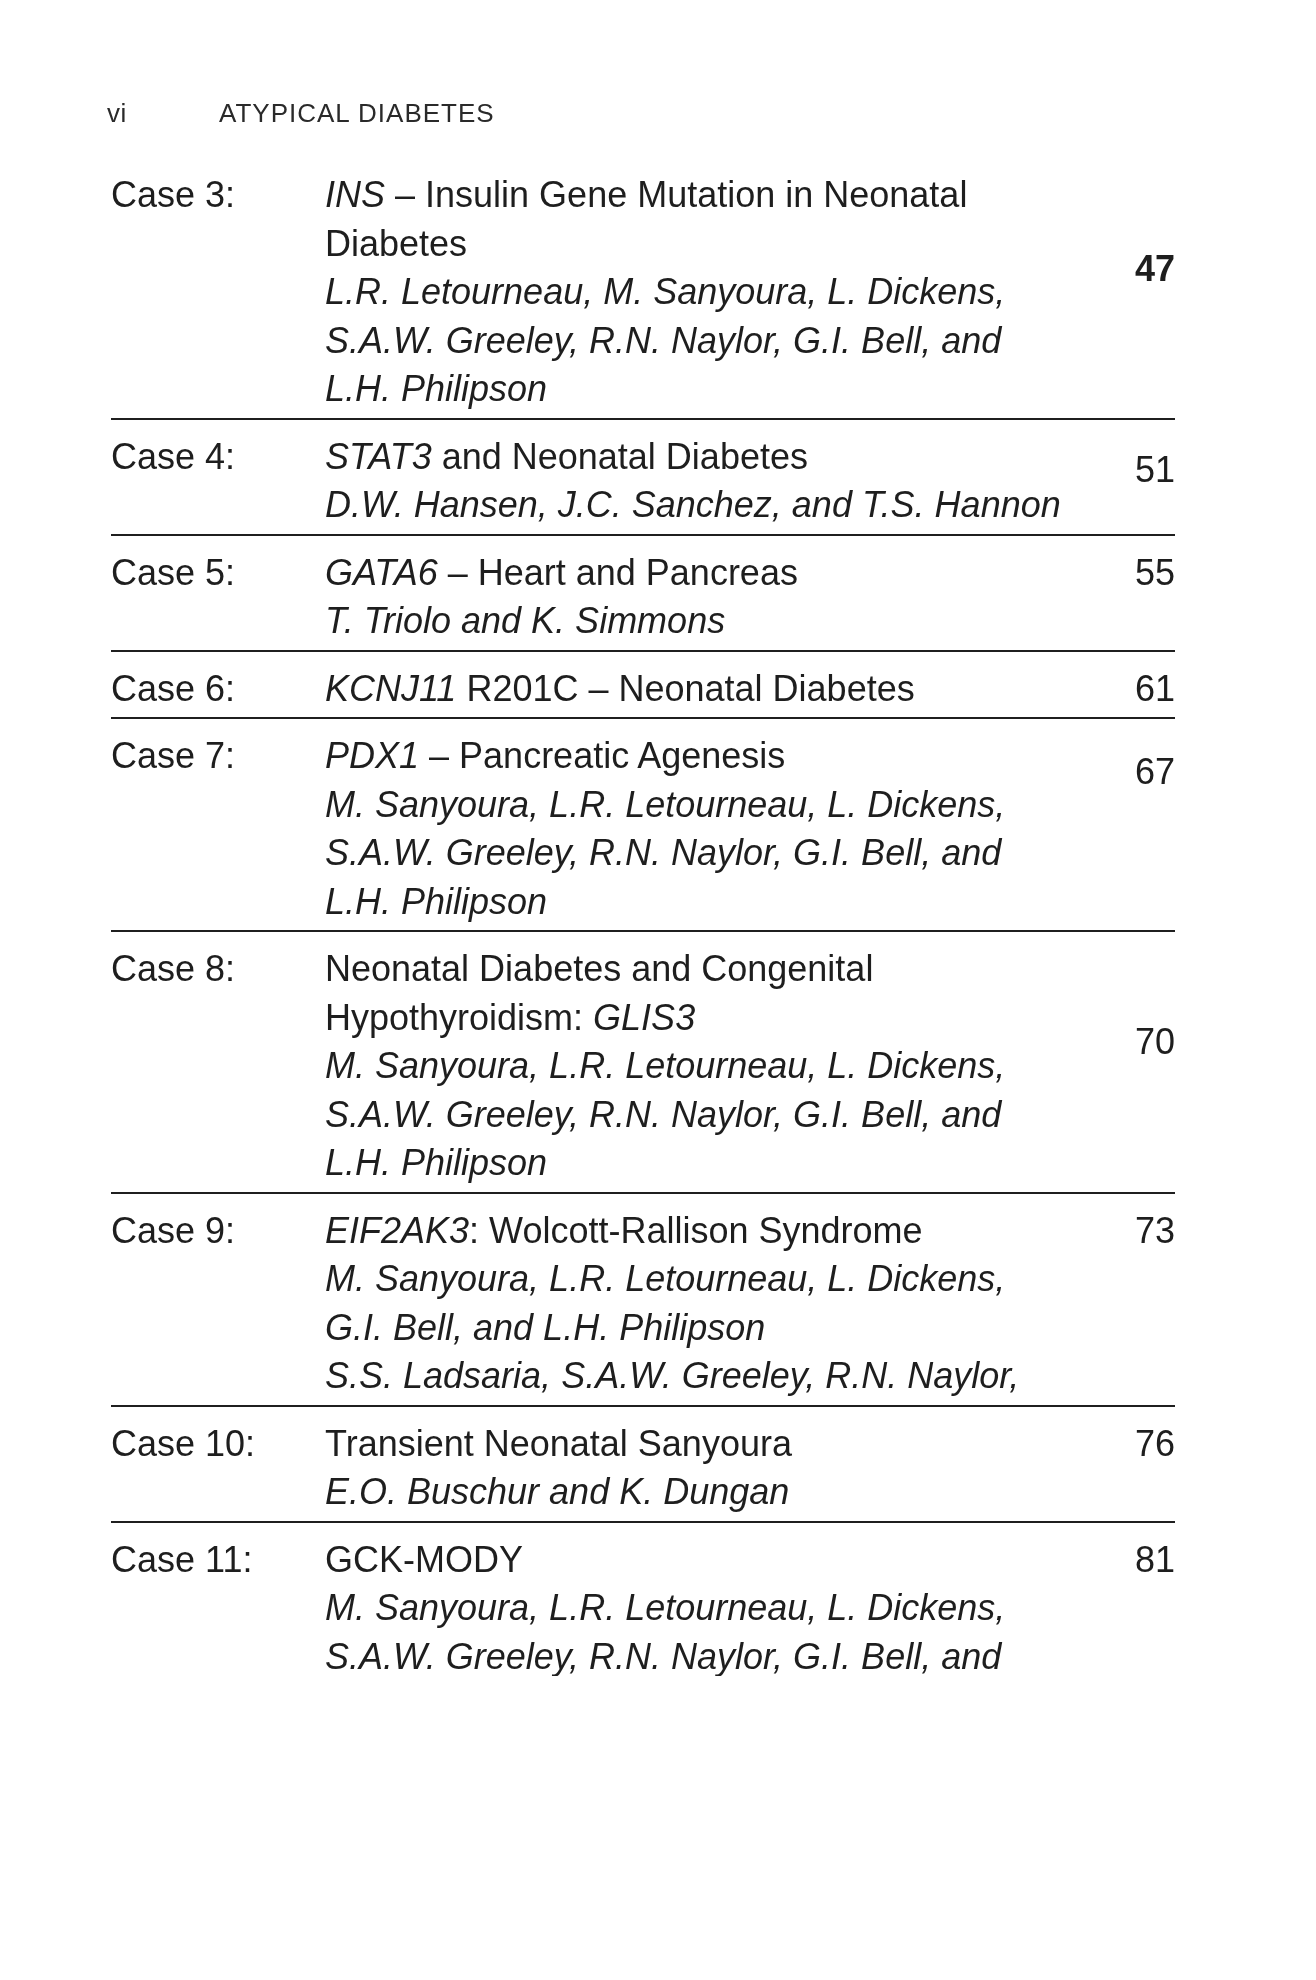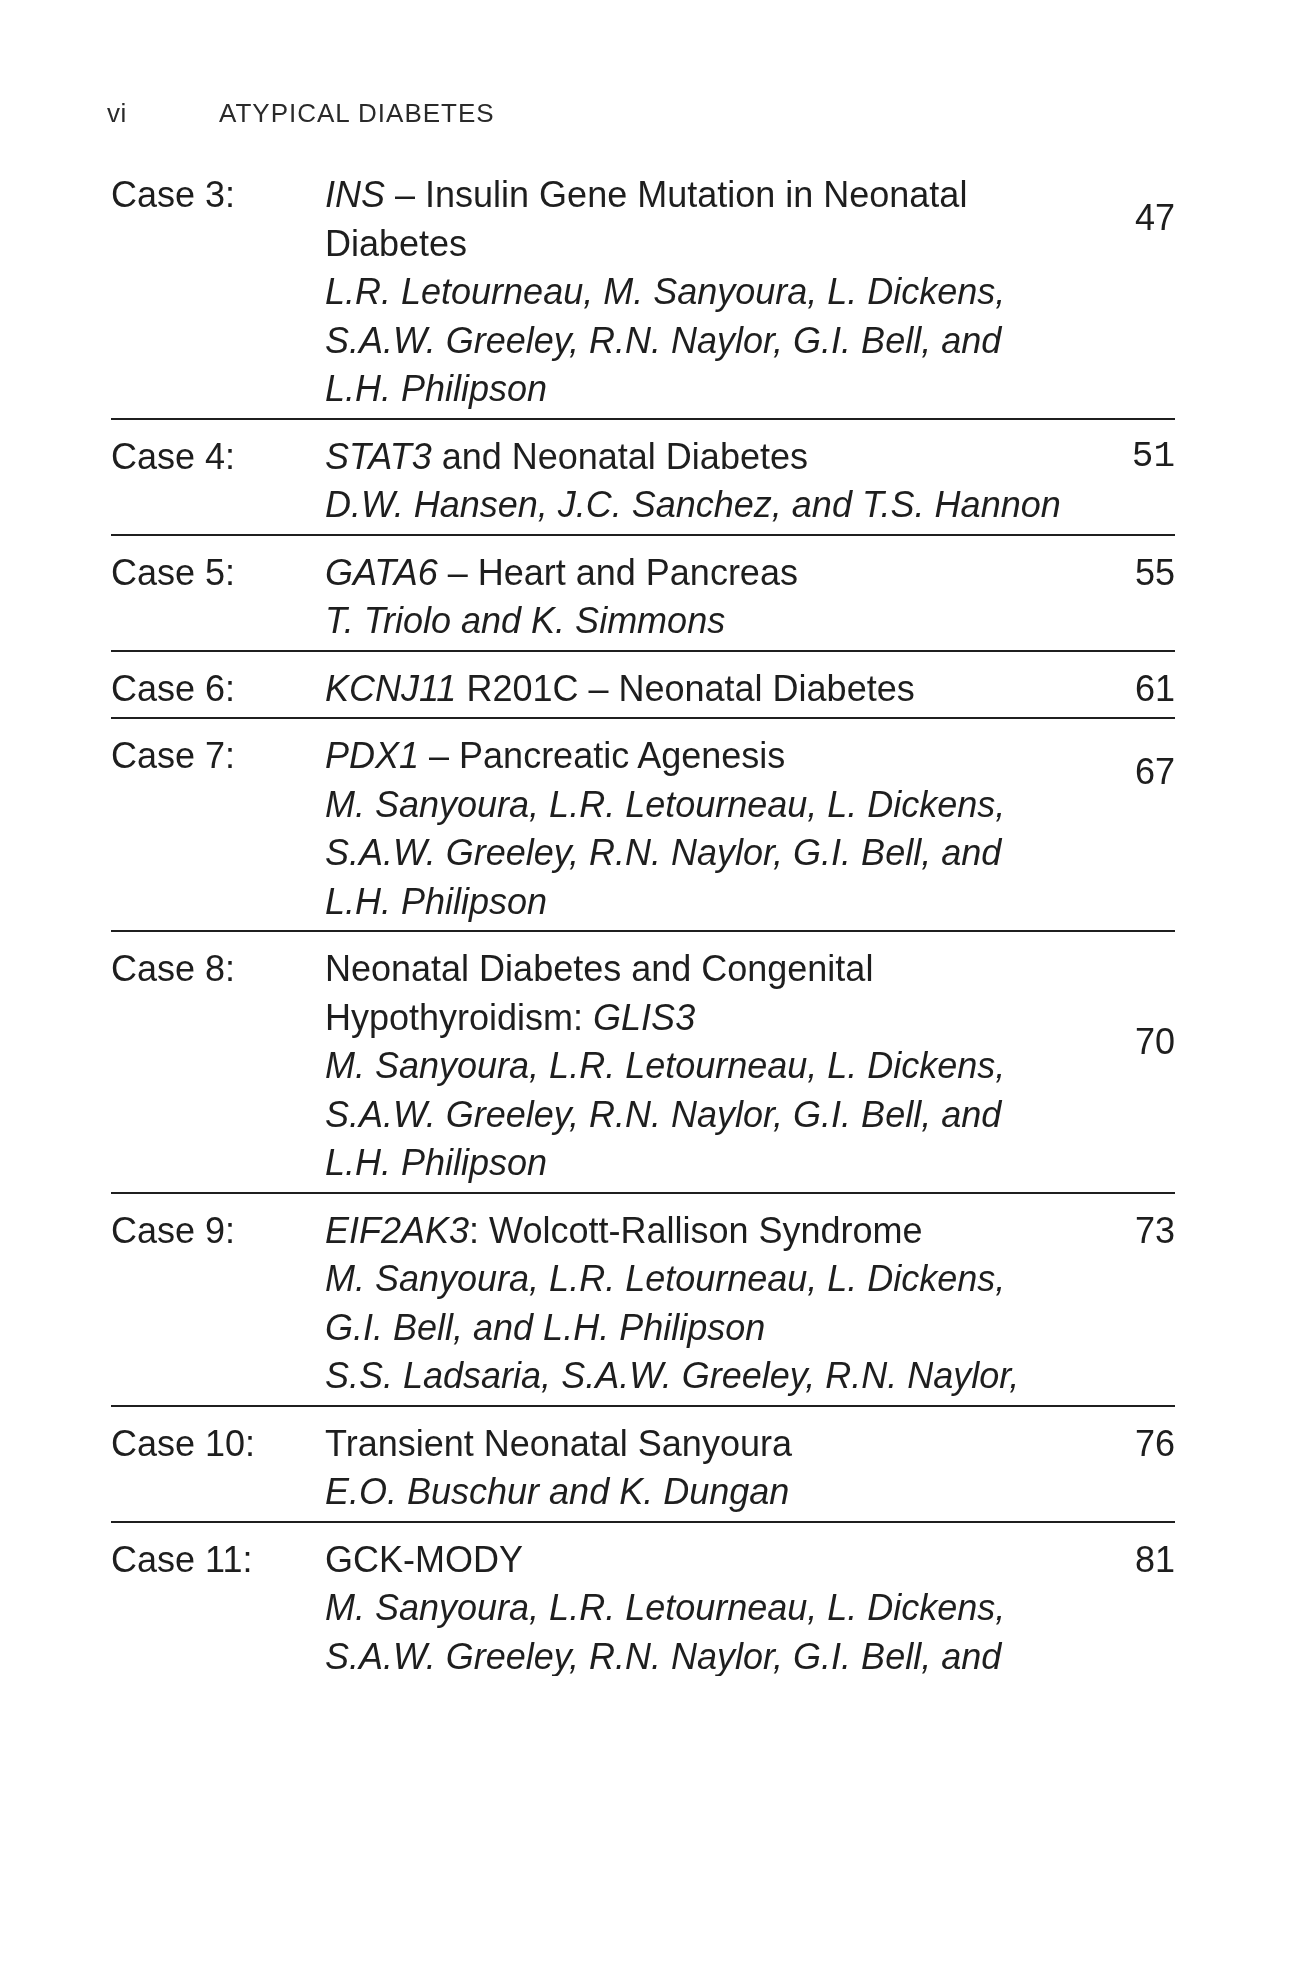--- a/index.html
+++ b/index.html
@@ -78,30 +78,30 @@
   <div class="toc-list">
     <div class="toc-entry">
       <div class="col-label">Case 3:</div>
       <div class="col-main">
           <div class="title-line"><span class="gene">INS</span><span> – Insulin Gene Mutation in Neonatal</span></div>
           <div class="title-line"><span>Diabetes</span></div>
           <div class="author-line">L.R. Letourneau, M. Sanyoura, L. Dickens,</div>
           <div class="author-line">S.A.W. Greeley, R.N. Naylor, G.I. Bell, and</div>
           <div class="author-line">L.H. Philipson</div>
         </div>
-      <div class="col-page" style="margin-top: 23px;">47</div>
+      <div class="col-page" style="margin-top: 74px; font-weight: bold;">47</div>
     </div>
 
     <div class="toc-entry">
       <div class="col-label">Case 4:</div>
       <div class="col-main">
           <div class="title-line"><span class="gene">STAT3</span><span> and Neonatal Diabetes</span></div>
           <div class="author-line">D.W. Hansen, J.C. Sanchez, and T.S. Hannon</div>
         </div>
-      <div class="col-page" style="margin-top: 0px; font-family: Liberation Mono, monospace;">51</div>
+      <div class="col-page" style="margin-top: 13px;">51</div>
     </div>
 
     <div class="toc-entry">
       <div class="col-label">Case 5:</div>
       <div class="col-main">
           <div class="title-line"><span class="gene">GATA6</span><span> – Heart and Pancreas</span></div>
           <div class="author-line">T. Triolo and K. Simmons</div>
         </div>
       <div class="col-page" style="margin-top: 0px;">55</div>
     </div>

